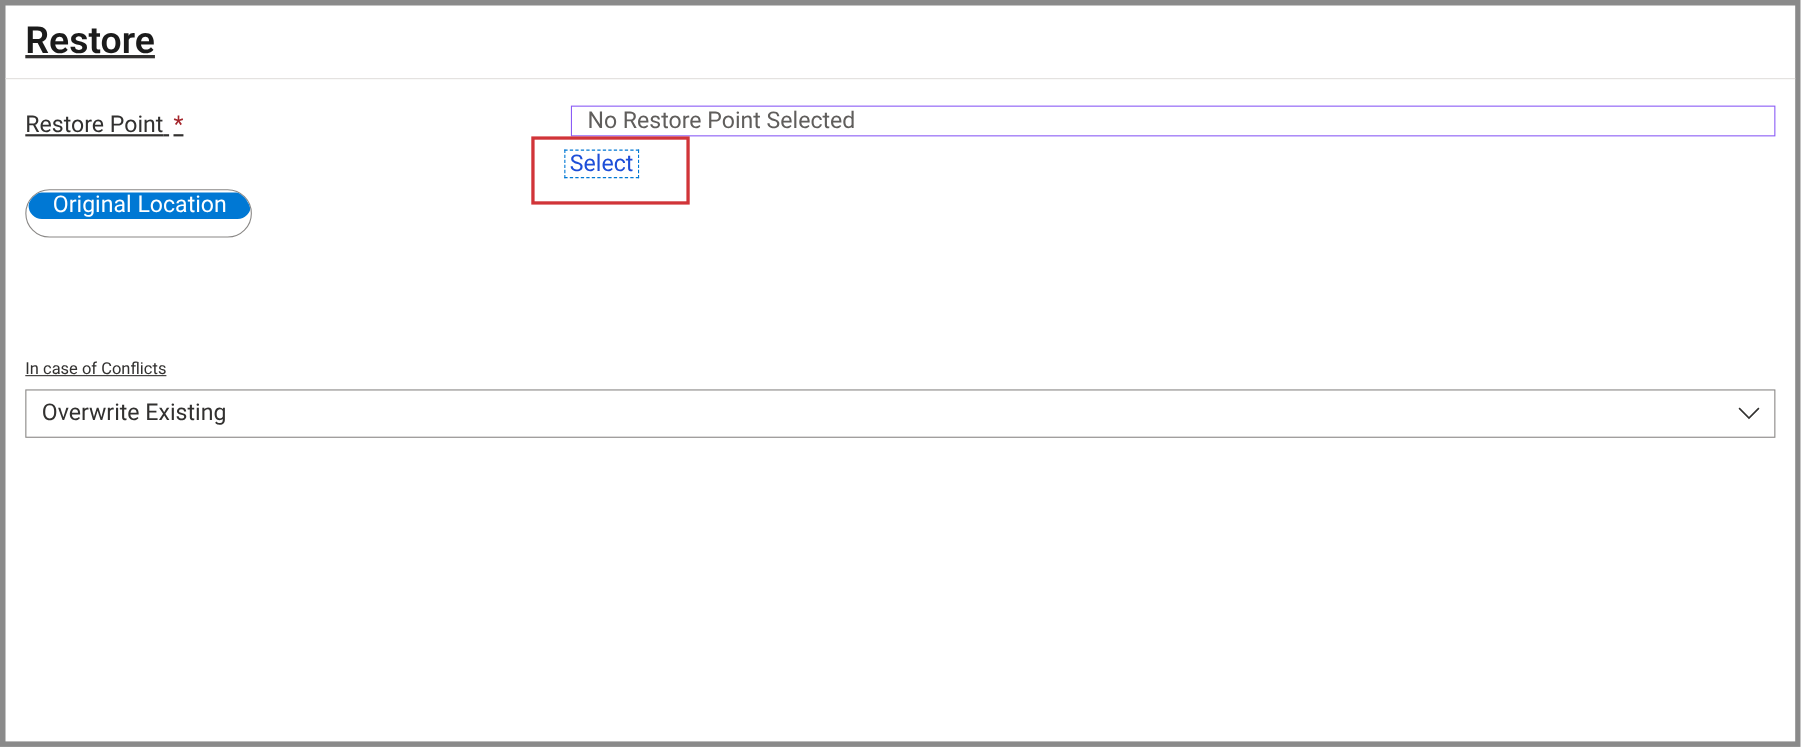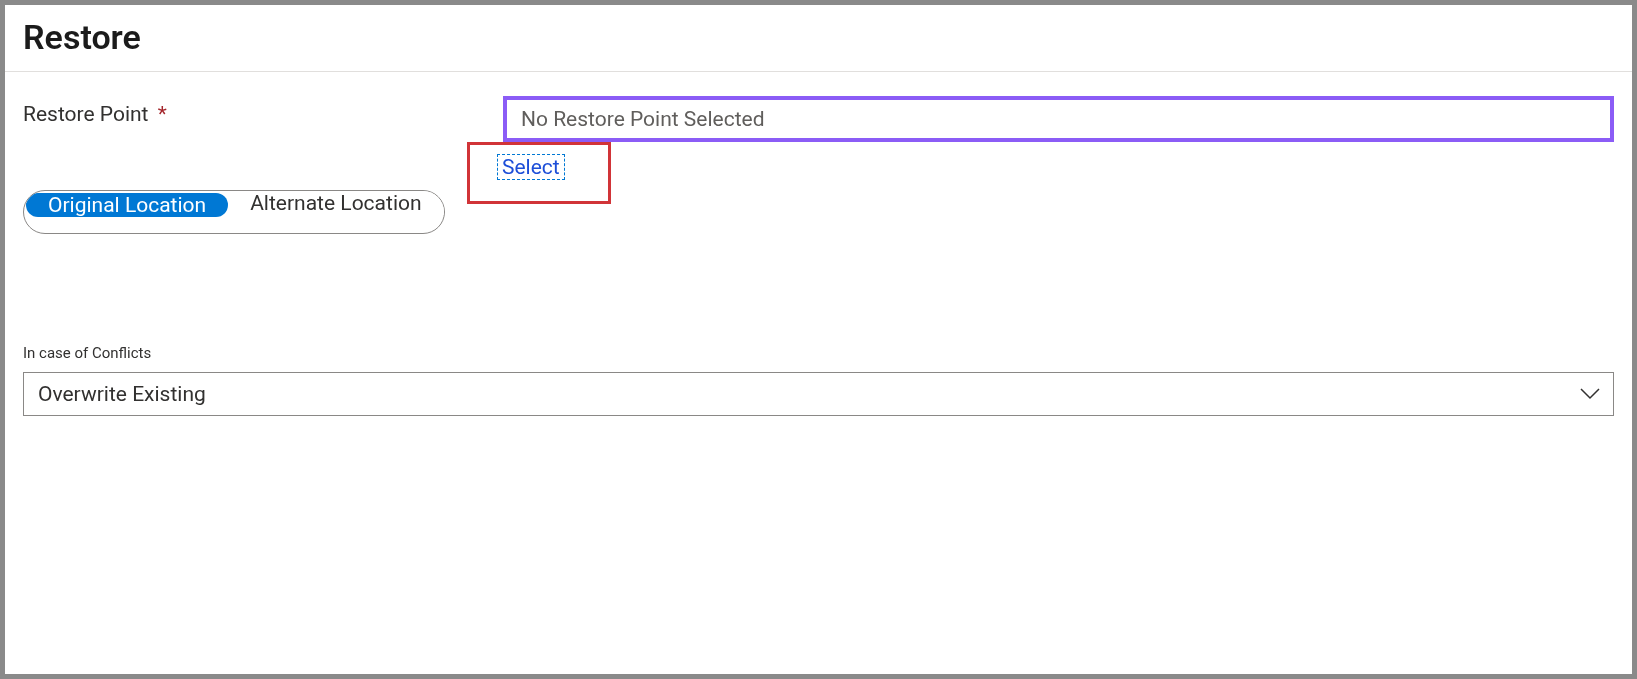--- a/index.html
+++ b/index.html
@@ -8,59 +8,60 @@
     font-family: "Segoe UI", -apple-system, BlinkMacSystemFont, Roboto, "Helvetica Neue", Arial, sans-serif;
     color: #323130;
     background: #fff;
   }
   .frame {
     border: 5px solid #8a8a8a;
     width: 1637px;
     height: 679px;
     position: relative;
     background: #fff;
+    text-decoration: underline;
   }
   .inner {
     padding: 8px 18px 0 18px;
   }
   .page-title {
     font-size: 34px;
     font-weight: 600;
     margin: 4px 0 14px 0;
     color: #1b1b1b;
   }
   .hr {
     border: none;
     border-top: 1px solid #e1dfdd;
     margin: 0 -18px 24px -18px;
   }
   .row-restore-point {
     display: flex;
     align-items: flex-start;
-    gap: 0;
+    gap: 16px;
     margin-bottom: 10px;
   }
   .label-col {
     width: 480px;
     font-size: 21px;
     color: #323130;
     padding-top: 6px;
   }
   .req {
     color: #a4262c;
     margin-left: 4px;
   }
   .field-col {
     flex: 1;
     position: relative;
   }
   .restore-point-input {
     width: 100%;
-    height: 46px;
-    border: 4px solid #8b5cf6;
+    height: 28px;
+    border: 1px solid #8b5cf6;
     background: #fff;
     font-size: 21px;
     color: #605e5c;
     padding: 6px 14px;
     font-family: inherit;
   }
   .select-link-wrap {
     position: relative;
     display: inline-block;
     margin-top: 12px;
@@ -169,21 +170,20 @@
         <div class="select-link-wrap">
           <div class="red-callout"></div>
           <a class="select-link">Select</a>
         </div>
       </div>
     </div>
 
 
     <div class="pill-toggle">
       <button class="pill-option active">Original Location</button>
-      <button class="pill-option">Alternate Location</button>
     </div>
 
     <div class="conflicts-label">In case of Conflicts</div>
 
     <div class="select-wrap">
       <select class="conflicts-select">
         <option>Overwrite Existing</option>
       </select>
       <span class="chevron">
         <svg width="20" height="12" viewBox="0 0 20 12">

